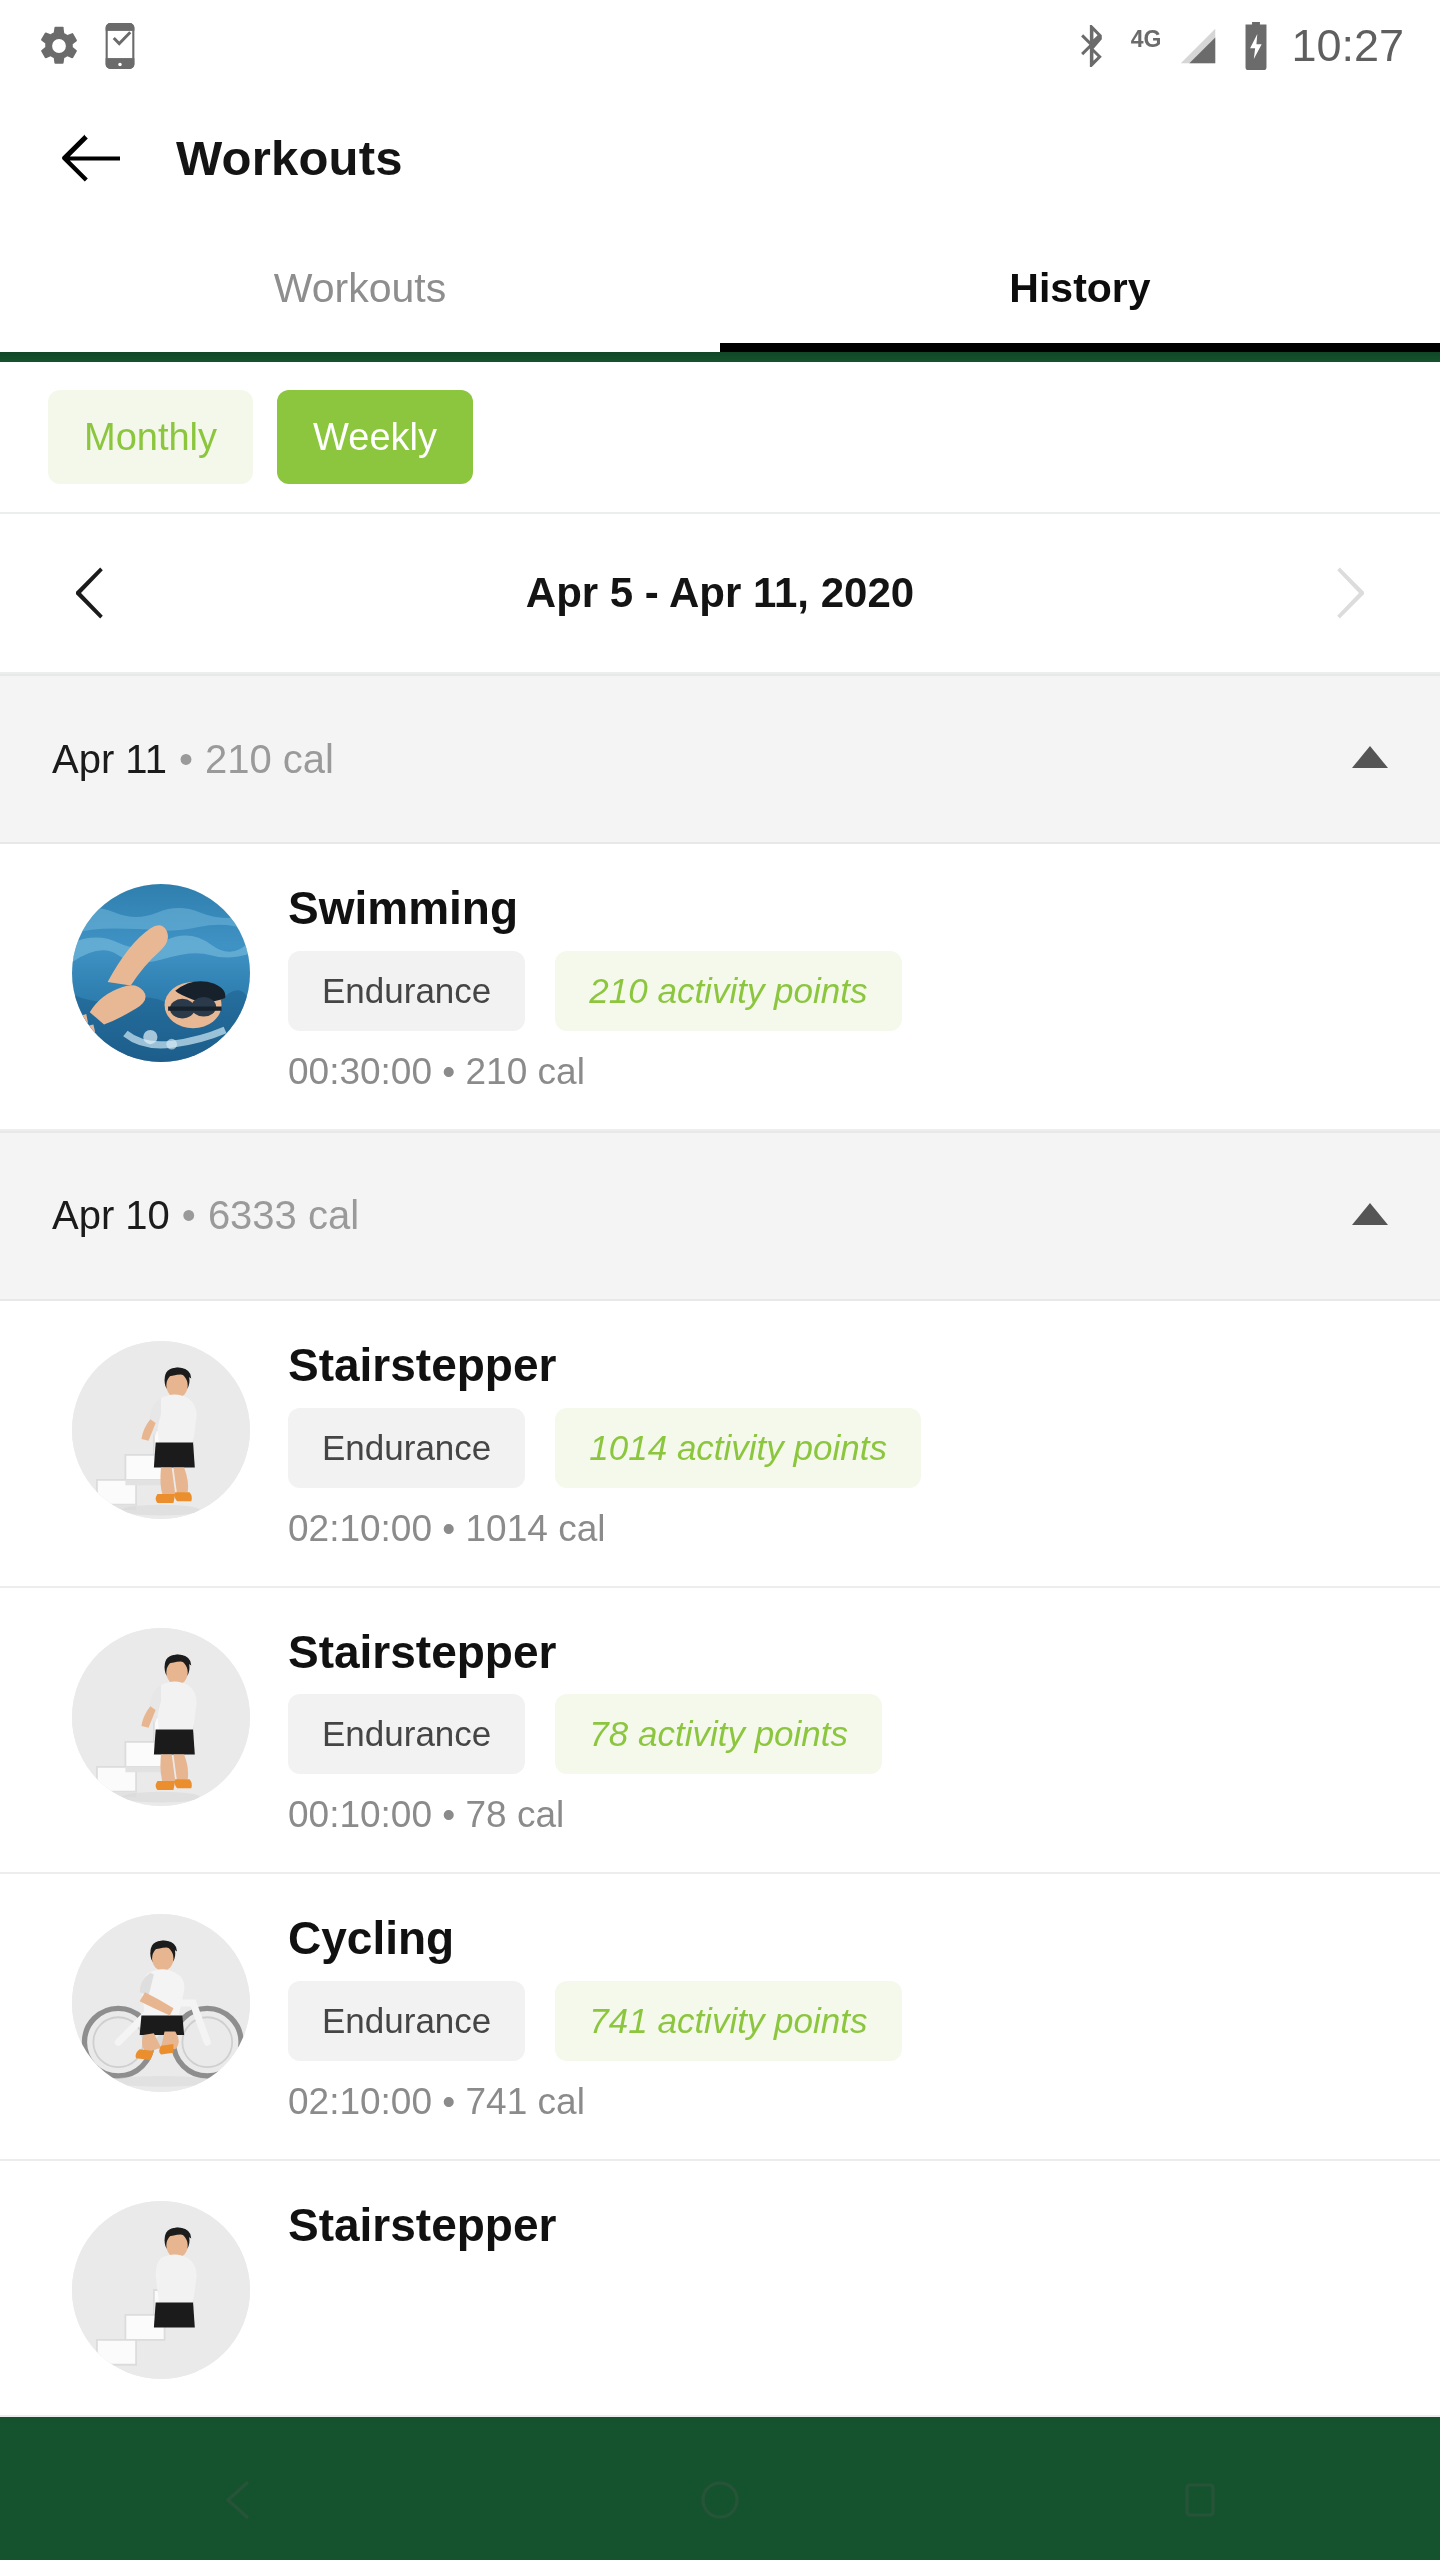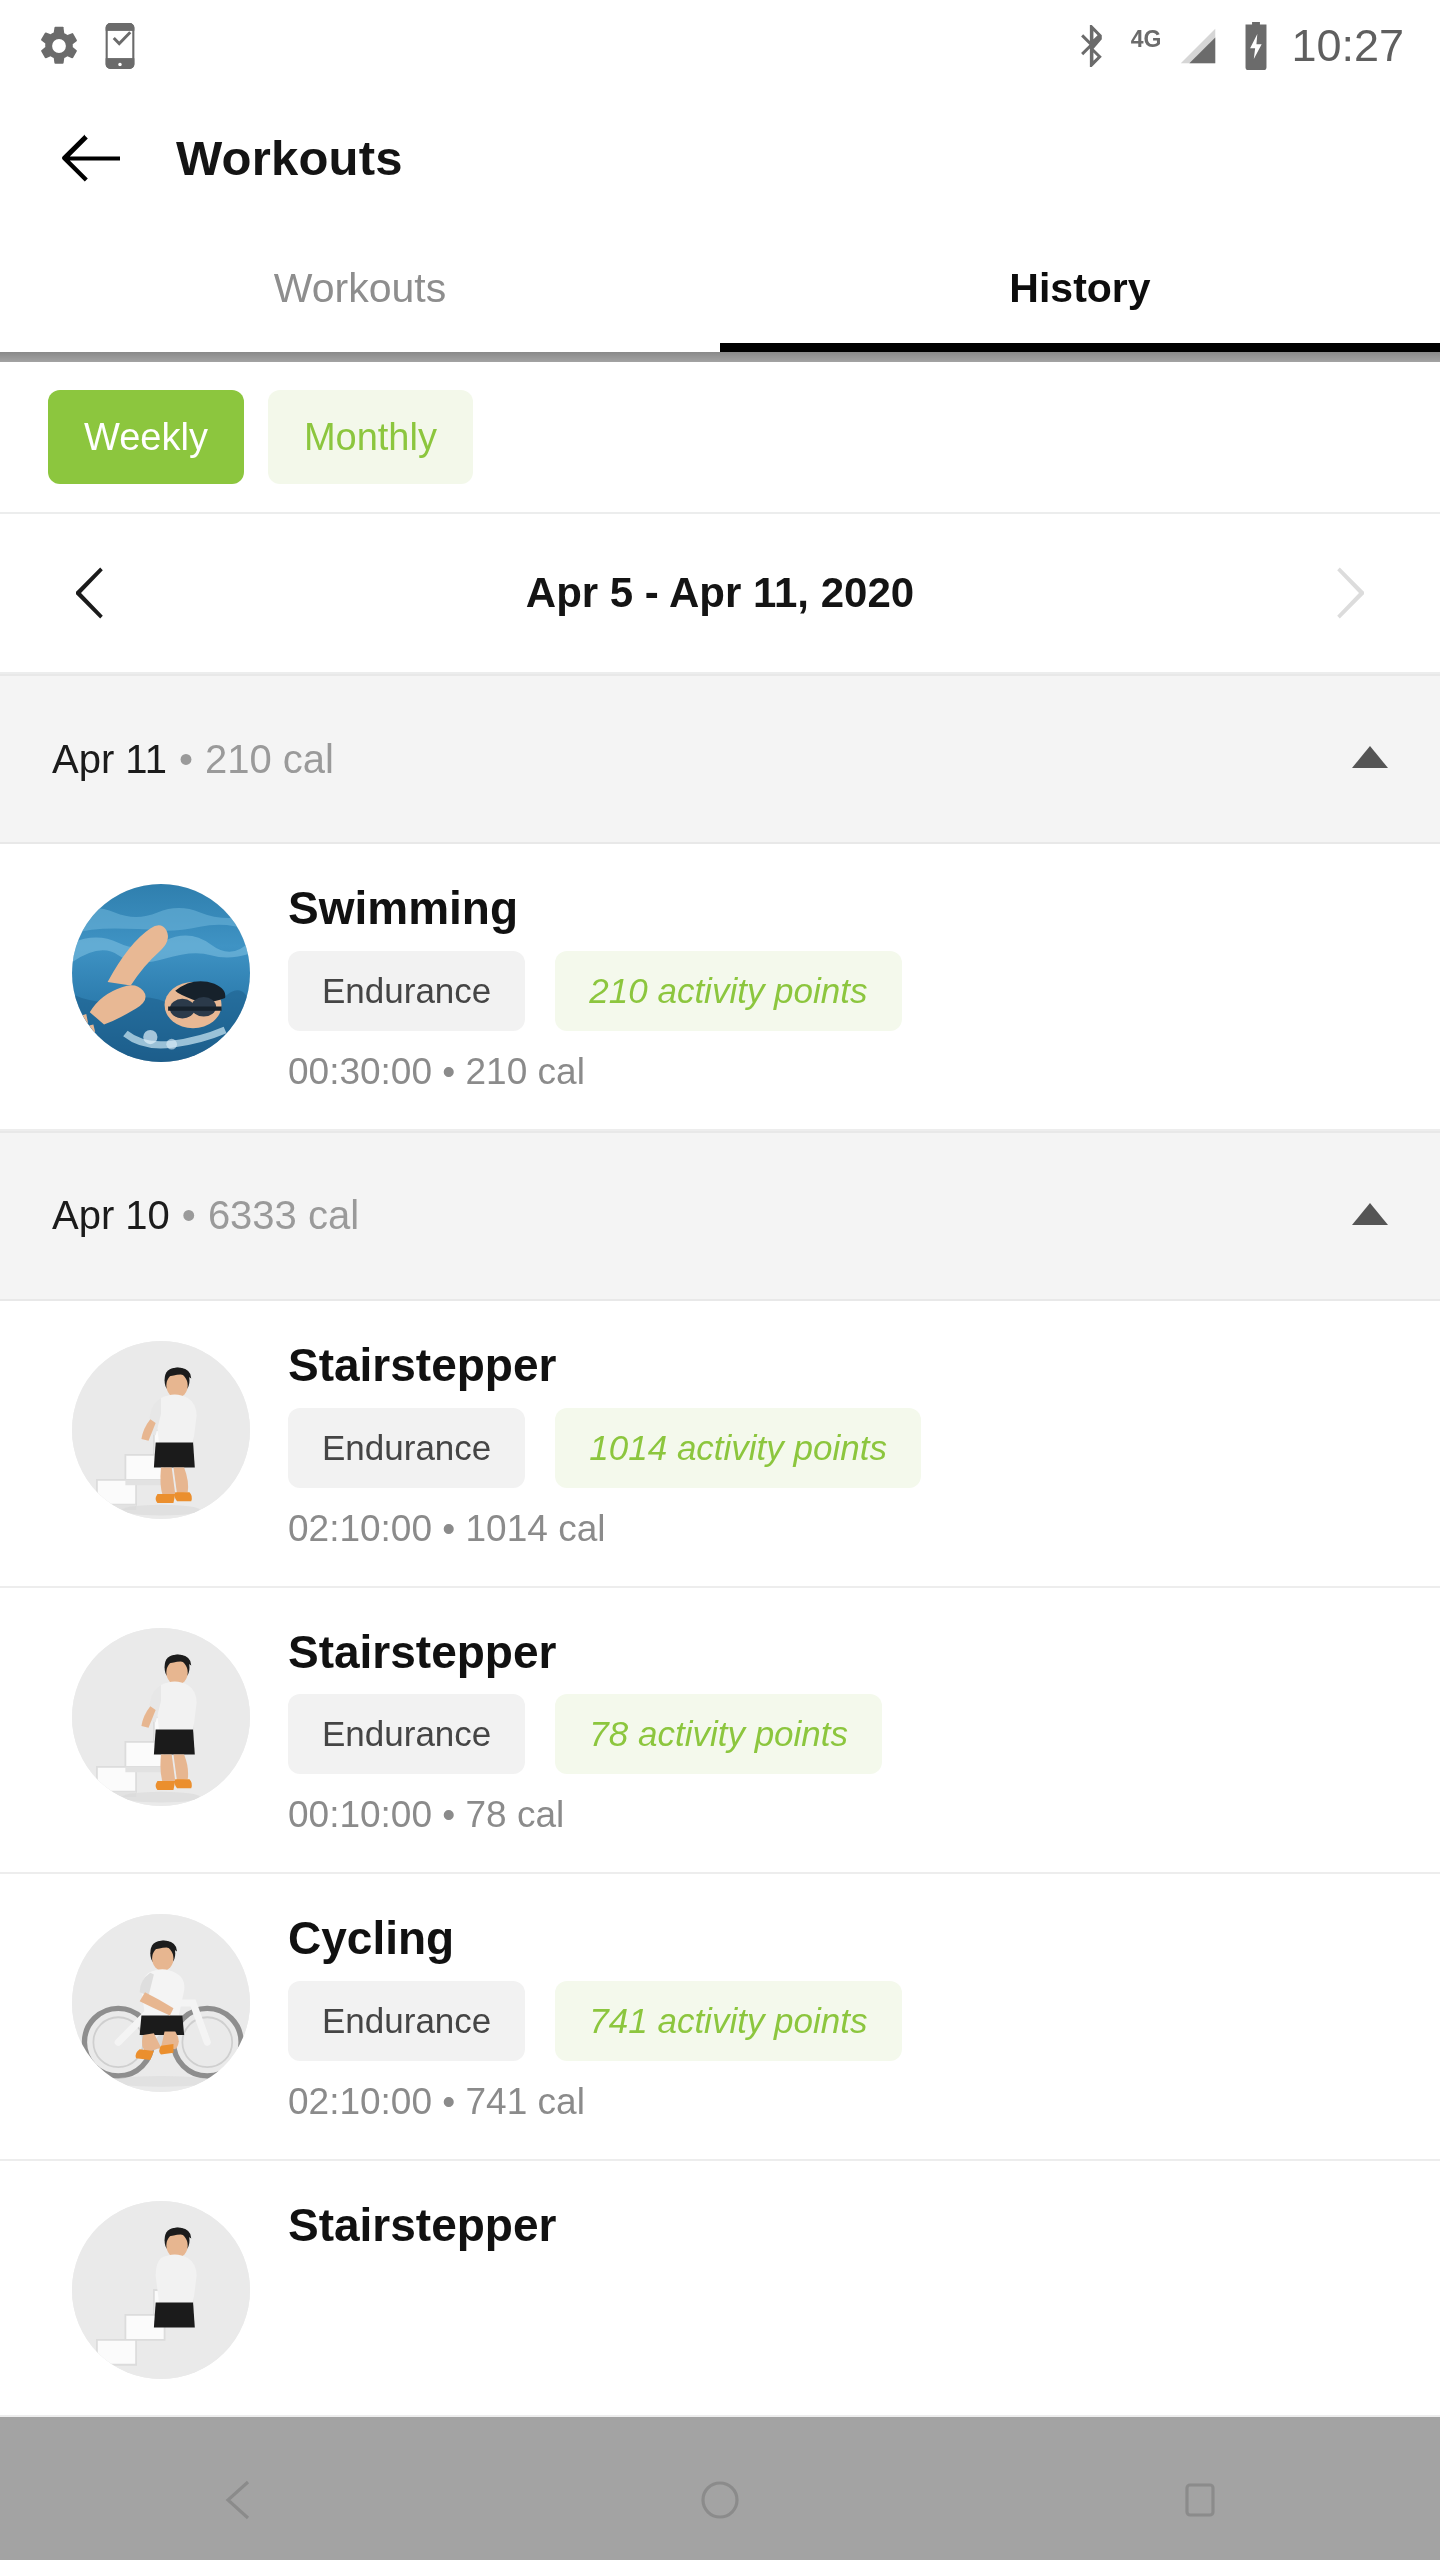--- a/index.html
+++ b/index.html
@@ -2,21 +2,21 @@
 <html><head>
 <meta charset="utf-8">
 <style>
   * { margin:0; padding:0; box-sizing:border-box; }
   html, body {
     width:1440px; height:2560px;
     background:#ffffff;
     font-family:"Liberation Sans", sans-serif;
     overflow:hidden;
   }
-  #screen { position:relative; width:1440px; height:2560px; background:#a3a3a3; }
+  #screen { position:relative; width:1440px; height:2560px; background:#14532d; }
 
   
   .statusbar {
     height:92px; display:flex; align-items:center;
     padding:0 36px; background:#fff;
   }
   .sb-left { display:flex; align-items:center; gap:18px; }
   .sb-right { margin-left:auto; display:flex; align-items:center; gap:20px; }
   .sb-ico { fill:#6b6b6b; display:block; }
   .sb-time {
@@ -171,22 +171,22 @@
     <div class="appbar-title">Workouts</div>
   </div>
 
   <div class="tabs">
     <div class="tab inactive">Workouts</div>
     <div class="tab active">History</div>
   </div>
   <div class="tabs-shadow"></div>
 
   <div class="period-row">
+    <div class="chip-toggle unsel">Monthly</div>
     <div class="chip-toggle sel">Weekly</div>
-    <div class="chip-toggle unsel">Monthly</div>
   </div>
 
   <div class="date-row">
     <div class="date-arrow">
       <svg class="chev" viewBox="0 0 15 26">
           <path d="M13.4 1.6 12.1.3.3 12.1a1.2 1.2 0 0 0 0 1.8L12.1 25.7l1.3-1.3L2.5 13 13.4 1.6z" fill="#1b1b1b"></path>
         </svg>
     </div>
     <div class="spacer-fill"></div>
     <div class="date-label">Apr 5 - Apr 11, 2020</div>

